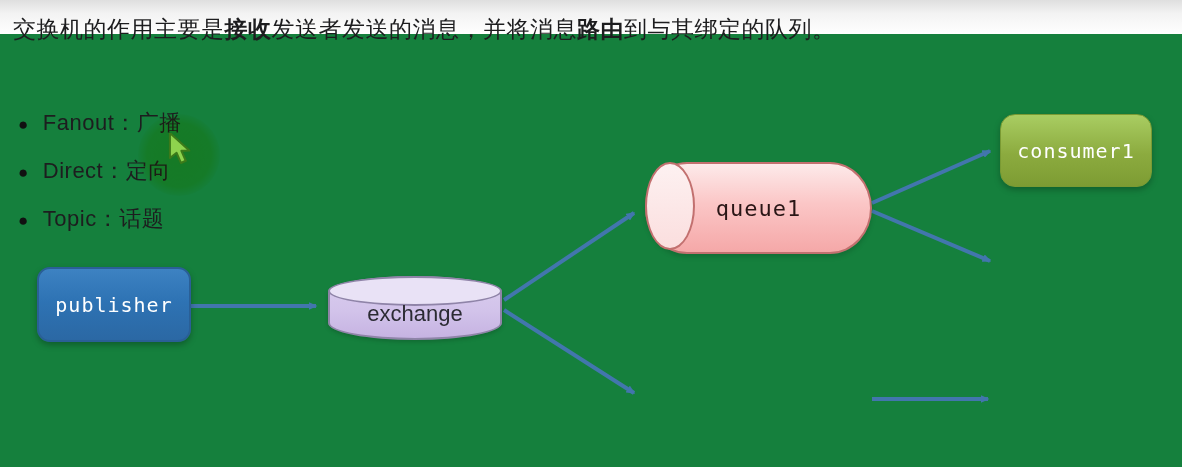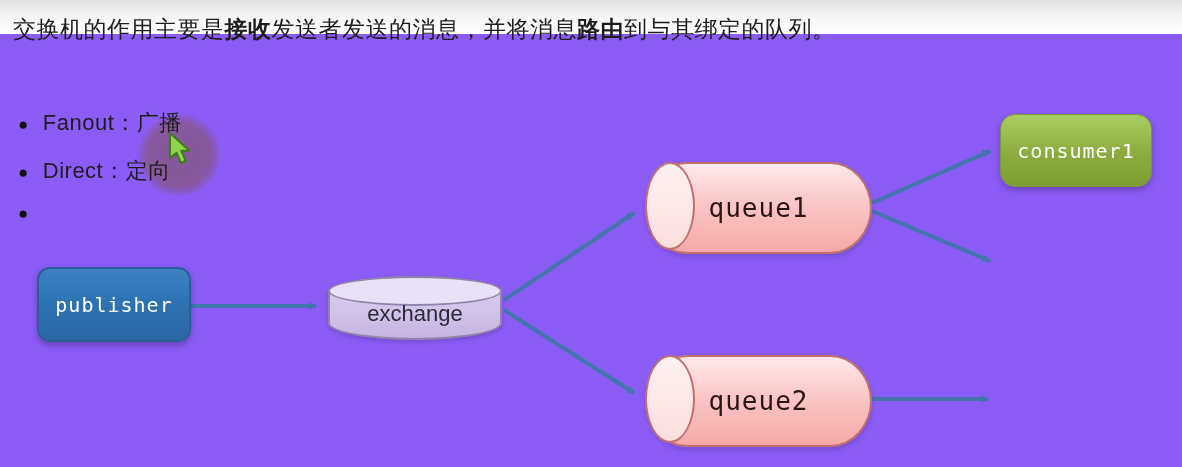--- a/index.html
+++ b/index.html
@@ -1,19 +1,19 @@
 <!DOCTYPE html>
 <html><head>
 <meta charset="utf-8">
 <style>
   html,body{margin:0;padding:0;}
   .slide{
     position:relative;
     width:1182px;height:467px;
-    background:#8b5cf6;
+    background:#15803d;
     overflow:hidden;
     font-family:"Liberation Sans","DejaVu Sans",sans-serif;
     color:#1d1d1f;
   }
   .top-fade{
     position:absolute;left:0;top:0;width:1182px;height:34px;
     background:linear-gradient(180deg,#dfdfdf 0%,#f3f3f3 40%,#ffffff 100%);
     pointer-events:none;
   }
   
@@ -86,21 +86,21 @@
     border:2px solid #8f84a8;border-radius:50%;
     box-sizing:border-box;
   }
   
   .queue{
     top:162px;left:645px;width:223px;height:88px;
     background:linear-gradient(180deg,#fdeaea 0%,#fbc6c6 45%,#f5a8a8 100%);
     border:2px solid #c2706f;
     border-radius:42px / 50%;
     box-shadow:0 3px 5px rgba(0,0,0,0.15);
-    font-size:26px;color:#2a1616;letter-spacing:1px;
+    font-size:22px;color:#2a1616;letter-spacing:1px;
   }
   .queue::before{
     content:"";position:absolute;left:-2px;top:-2px;
     width:50px;height:88px;
     background:linear-gradient(180deg,#fdf1f1 0%,#fbdede 100%);
     border:2px solid #c2706f;border-radius:50%;
     box-sizing:border-box;
   }
   .q2{top:355px;}
   .arrows{position:absolute;left:0;top:0;pointer-events:none;}
@@ -116,20 +116,21 @@
   <div class="bullet b1">
     <span class="dot">●</span>
     <span>Fanout：广播</span>
   </div>
   <div class="bullet b2">
     <span class="dot">●</span>
     <span>Direct：定向</span>
   </div>
   <div class="bullet b3">
     <span class="dot">●</span>
+    <span>Topic：话题</span>
   </div>
 
   <svg class="arrows" width="1182" height="467">
     <defs>
       <marker id="ah" markerWidth="9" markerHeight="8" refX="7.5" refY="4" orient="auto" markerUnits="userSpaceOnUse">
         <path d="M0,0 L9,4 L0,8 z" fill="#4276ad"></path>
       </marker>
     </defs>
     <g stroke="#4276ad" stroke-width="4" fill="none">
       <line x1="191" y1="306" x2="316" y2="306" marker-end="url(#ah)"></line>
@@ -145,23 +146,20 @@
     <span>publisher</span>
   </div>
 
   <div class="node exchange">
     <span style="position:relative;">exchange</span>
   </div>
 
   <div class="node queue mono">
     <span style="position:relative;">queue1</span>
   </div>
-  <div class="node queue q2 mono">
-    <span style="position:relative;">queue2</span>
-  </div>
 
   <div class="node consumer c1 mono">
     <span>consumer1</span>
   </div>
 
   <div class="highlight"></div>
   <svg class="cursor-svg" width="30" height="32" viewBox="0 0 20 22">
     <polygon points="1,0 1,17.2 5.6,13.6 8.6,20.6 11.9,19.1 8.9,12.3 14.3,12.1" fill="#8ed44e" stroke="#3c7a1a" stroke-width="1.4" stroke-linejoin="round"></polygon>
   </svg>
 </div>

